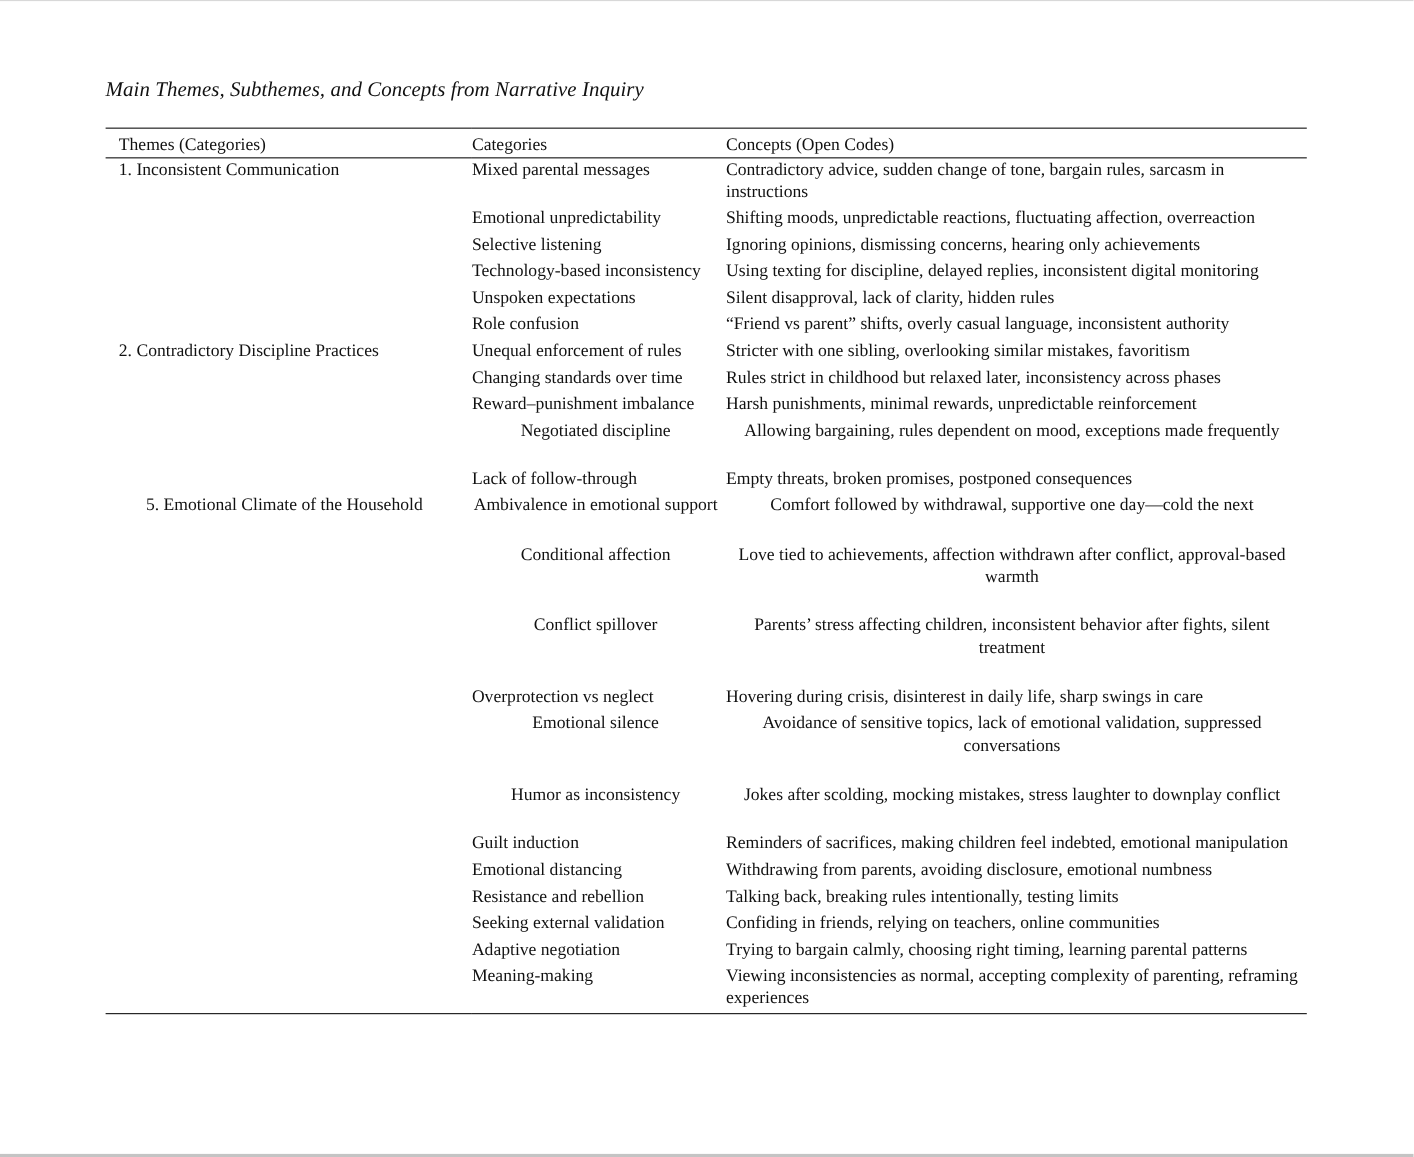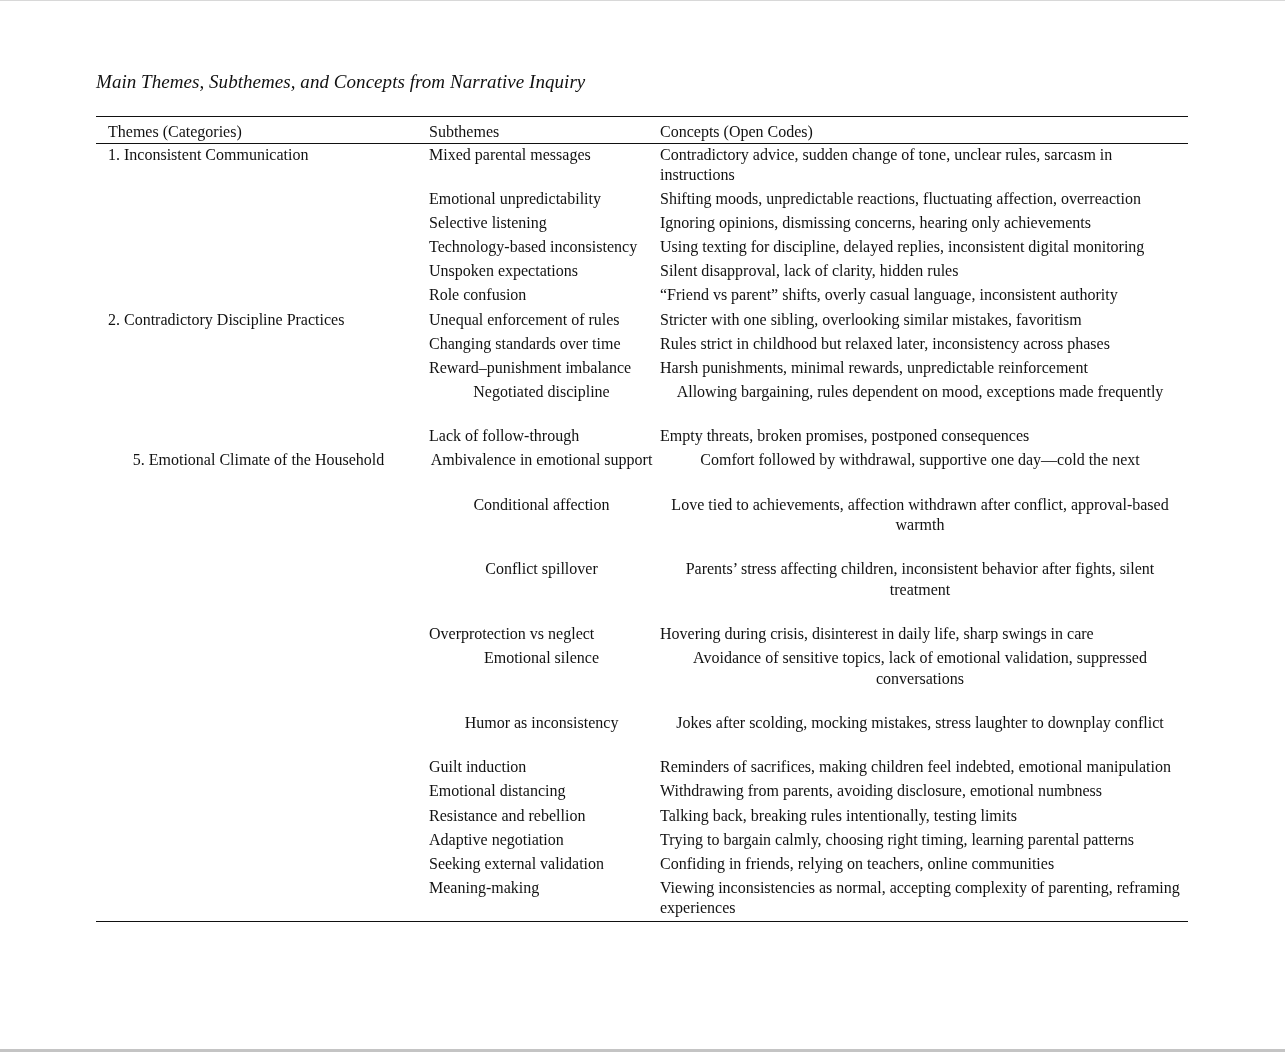--- a/index.html
+++ b/index.html
@@ -38,29 +38,29 @@
 <div class="table-wrap">
   <table>
     <colgroup>
         <col class="c1">
         <col class="c2">
         <col class="c3">
       </colgroup>
     <thead>
       <tr>
         <th class="cell1">Themes (Categories)</th>
-        <th class="cell2">Subthemes</th>
+        <th class="cell2">Categories</th>
         <th class="cell3">Concepts (Open Codes)</th>
       </tr>
     </thead>
     <tbody id="tbody">
         <tr>
           <td class="cell1">1. Inconsistent Communication</td>
           <td class="cell2">Mixed parental messages</td>
-          <td class="cell3">Contradictory advice, sudden change of tone, unclear rules, sarcasm in instructions</td>
+          <td class="cell3">Contradictory advice, sudden change of tone, bargain rules, sarcasm in instructions</td>
         </tr>
         <tr>
           <td class="cell1"></td>
           <td class="cell2">Emotional unpredictability</td>
           <td class="cell3">Shifting moods, unpredictable reactions, fluctuating affection, overreaction</td>
         </tr>
         <tr>
           <td class="cell1"></td>
           <td class="cell2">Selective listening</td>
           <td class="cell3">Ignoring opinions, dismissing concerns, hearing only achievements</td>
@@ -145,27 +145,27 @@
           <td class="cell2">Emotional distancing</td>
           <td class="cell3">Withdrawing from parents, avoiding disclosure, emotional numbness</td>
         </tr>
         <tr>
           <td class="cell1"></td>
           <td class="cell2">Resistance and rebellion</td>
           <td class="cell3">Talking back, breaking rules intentionally, testing limits</td>
         </tr>
         <tr>
           <td class="cell1"></td>
-          <td class="cell2">Adaptive negotiation</td>
-          <td class="cell3">Trying to bargain calmly, choosing right timing, learning parental patterns</td>
+          <td class="cell2">Seeking external validation</td>
+          <td class="cell3">Confiding in friends, relying on teachers, online communities</td>
         </tr>
         <tr>
           <td class="cell1"></td>
-          <td class="cell2">Seeking external validation</td>
-          <td class="cell3">Confiding in friends, relying on teachers, online communities</td>
+          <td class="cell2">Adaptive negotiation</td>
+          <td class="cell3">Trying to bargain calmly, choosing right timing, learning parental patterns</td>
         </tr>
         <tr>
           <td class="cell1"></td>
           <td class="cell2">Meaning-making</td>
           <td class="cell3">Viewing inconsistencies as normal, accepting complexity of parenting, reframing experiences</td>
         </tr>
       </tbody>
   </table>
 </div>
 

